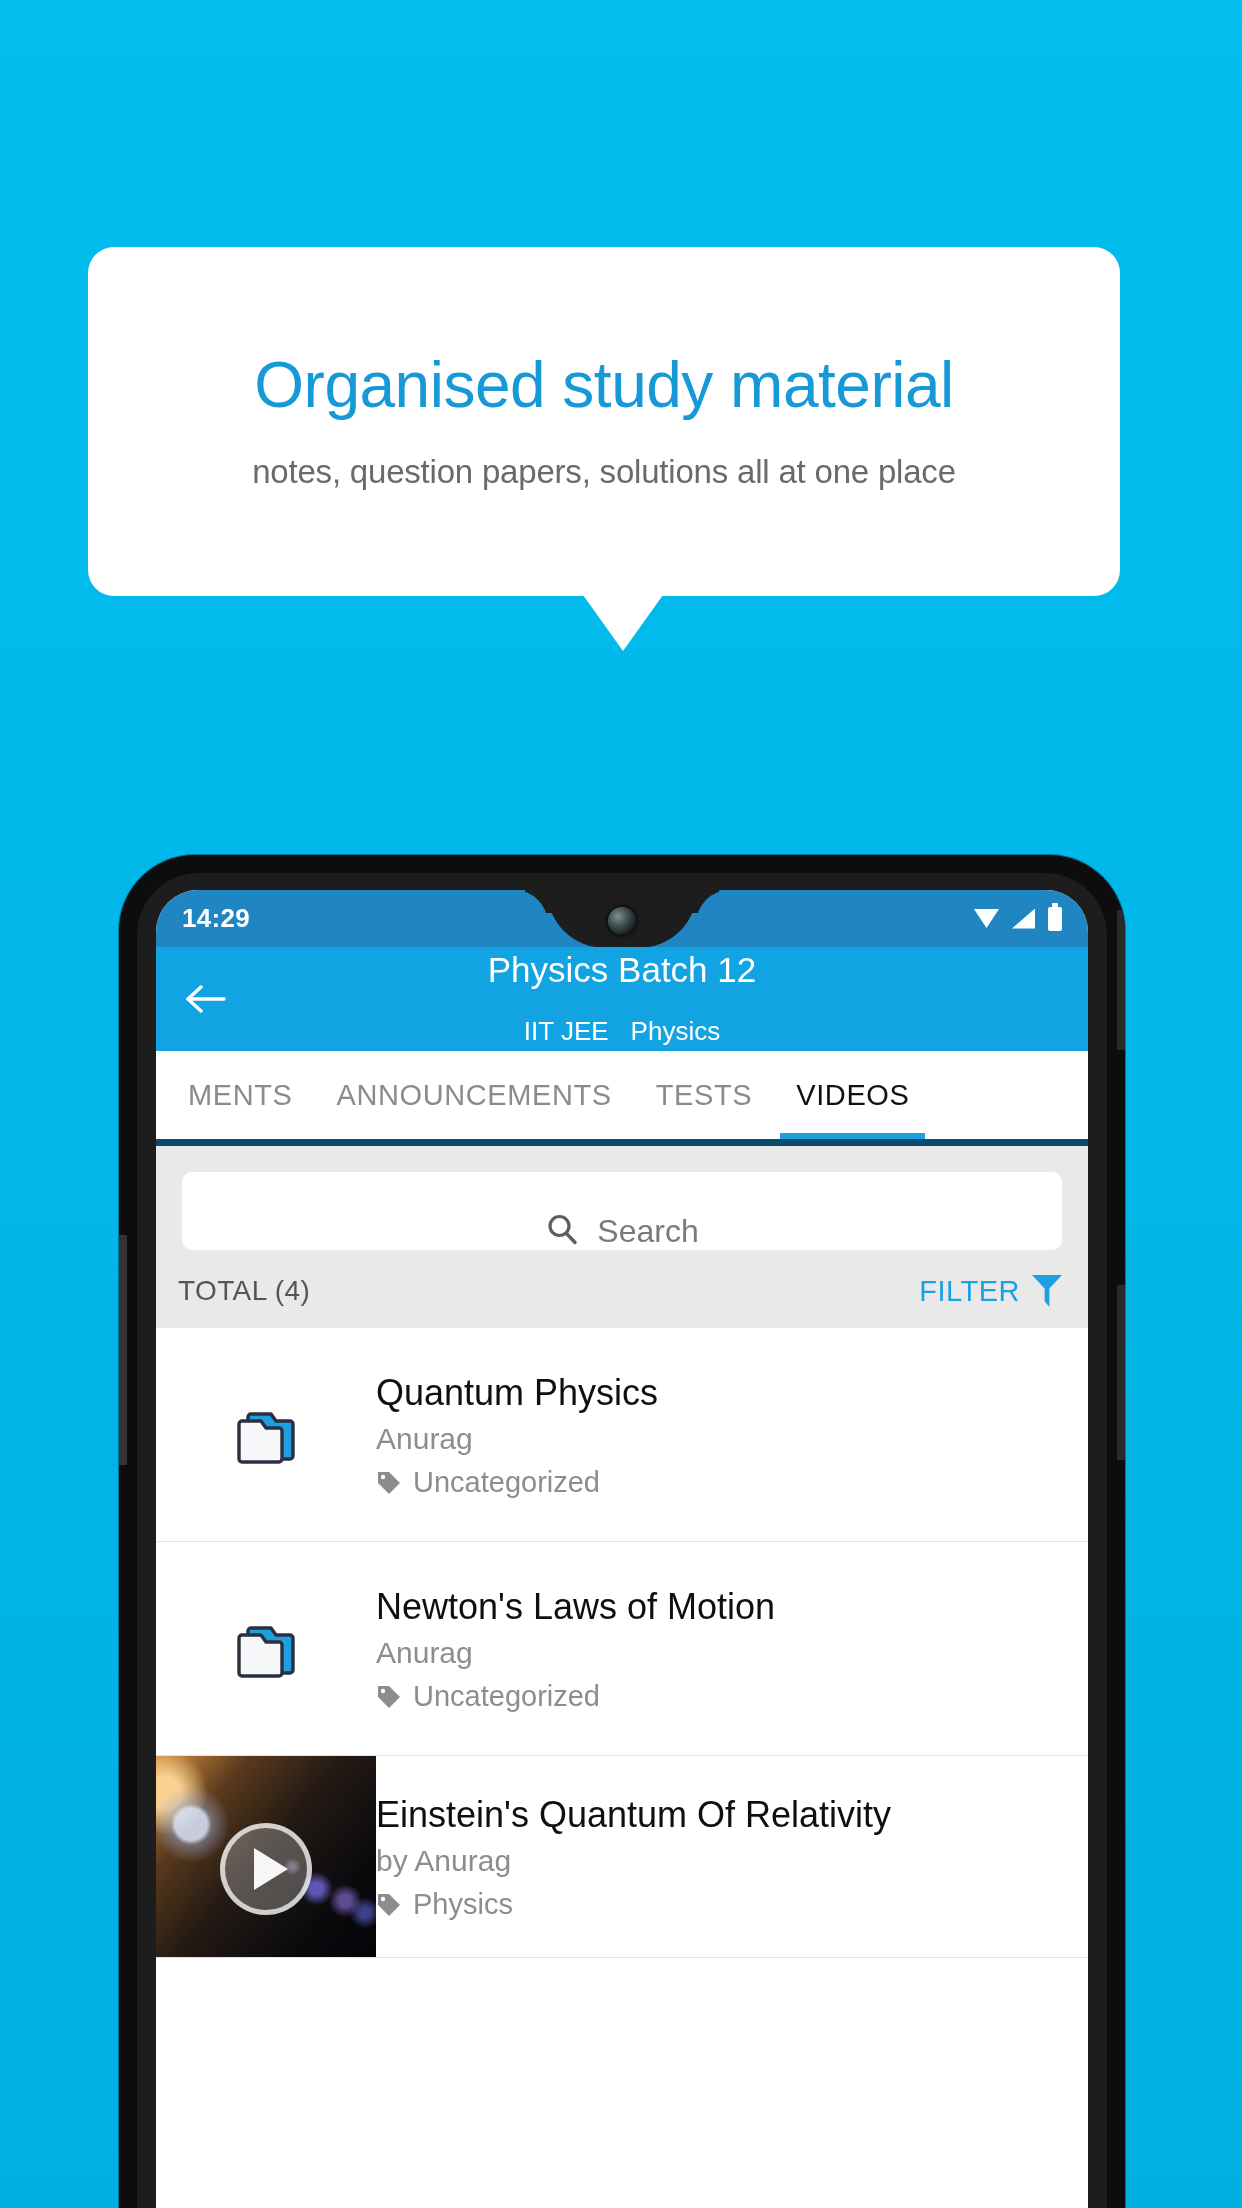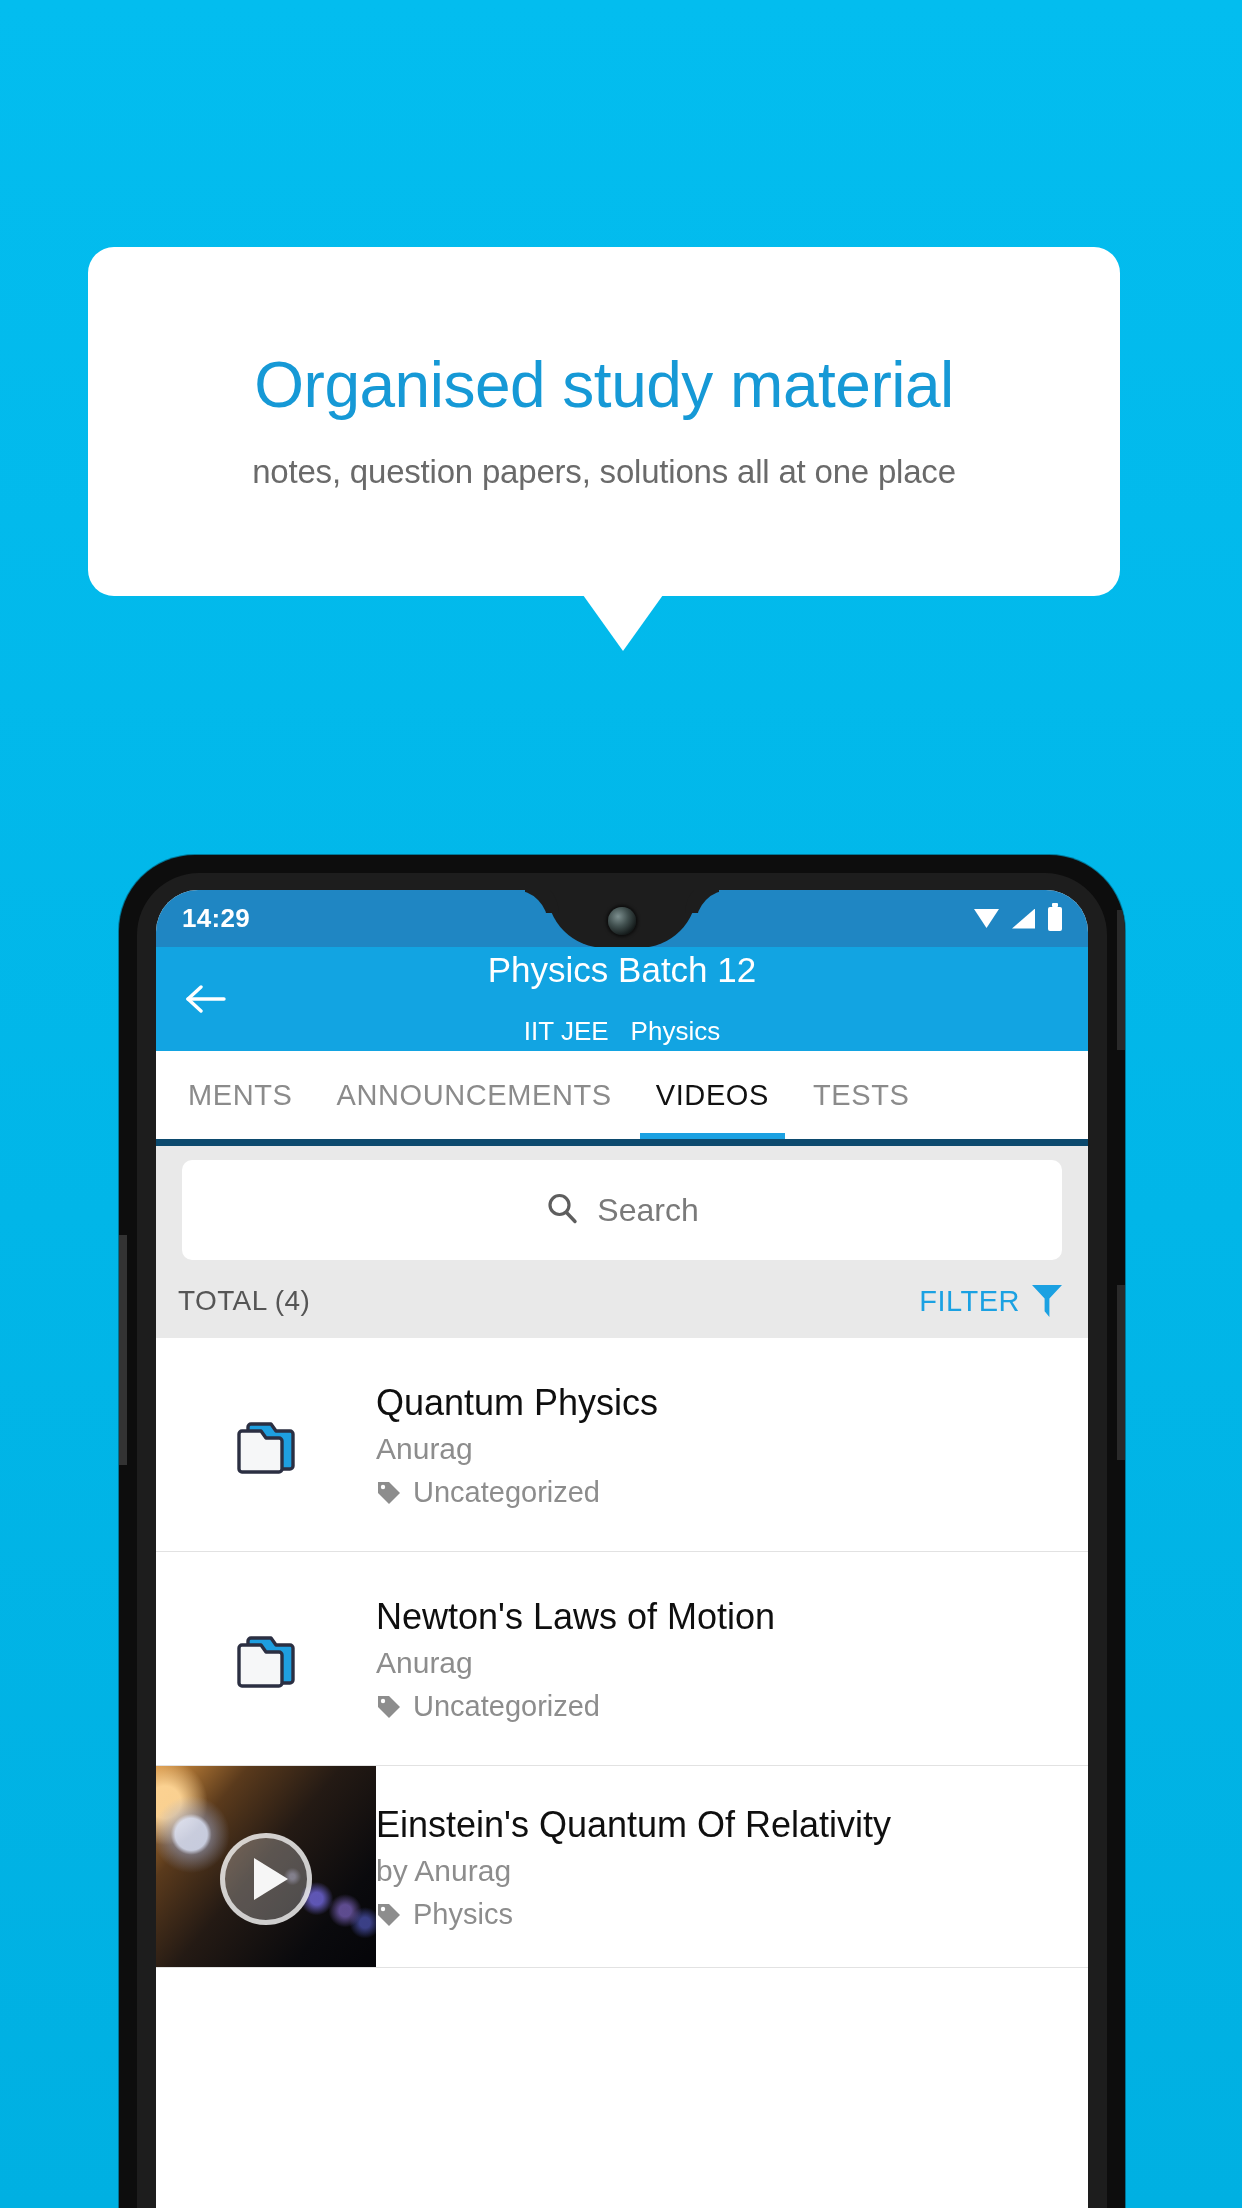--- a/index.html
+++ b/index.html
@@ -178,26 +178,27 @@
     content:"";
     position:absolute;
     left:6px; right:6px; bottom:0;
     height:6px; background:#1ba1e2;
   }
 
   
   #search-zone{ background:#e9e9e9; padding:14px 26px 0 26px; }
   #search-box{
     background:#fff;
-    height:100px;
+    height:78px;
     border-radius:10px;
     display:flex;
-    align-items:center;
+    align-items:flex-end;
     justify-content:center;
     gap:18px;
+    margin-top:12px;
   }
   #search-placeholder{ font-size:32px; color:#7a7a7a; }
 
   #total-row{
     background:#e9e9e9;
     height:78px;
     display:flex;
     align-items:center;
     justify-content:space-between;
     padding:4px 26px 0 22px;
@@ -306,22 +307,22 @@
       </div>
       <div id="appbar-title">Physics Batch 12</div>
       <div id="appbar-sub">
         <span>IIT JEE</span><span>Physics</span>
       </div>
     </div>
 
     <div id="tabs">
       <div class="tab">MENTS</div>
       <div class="tab">ANNOUNCEMENTS</div>
+      <div class="tab">TESTS</div>
       <div class="tab active">VIDEOS</div>
-      <div class="tab">TESTS</div>
     </div>
 
     <div id="search-zone">
       <div id="search-box">
         <span>
           <svg width="34" height="34" viewBox="0 0 34 34" aria-hidden="true">
             <circle cx="14.5" cy="14" r="9.5" stroke="#5e5e5e" stroke-width="3.2" fill="none"></circle>
             <path d="M21.5 21.5 L30 30.5" stroke="#5e5e5e" stroke-width="3.4" stroke-linecap="round"></path>
           </svg>
         </span>

